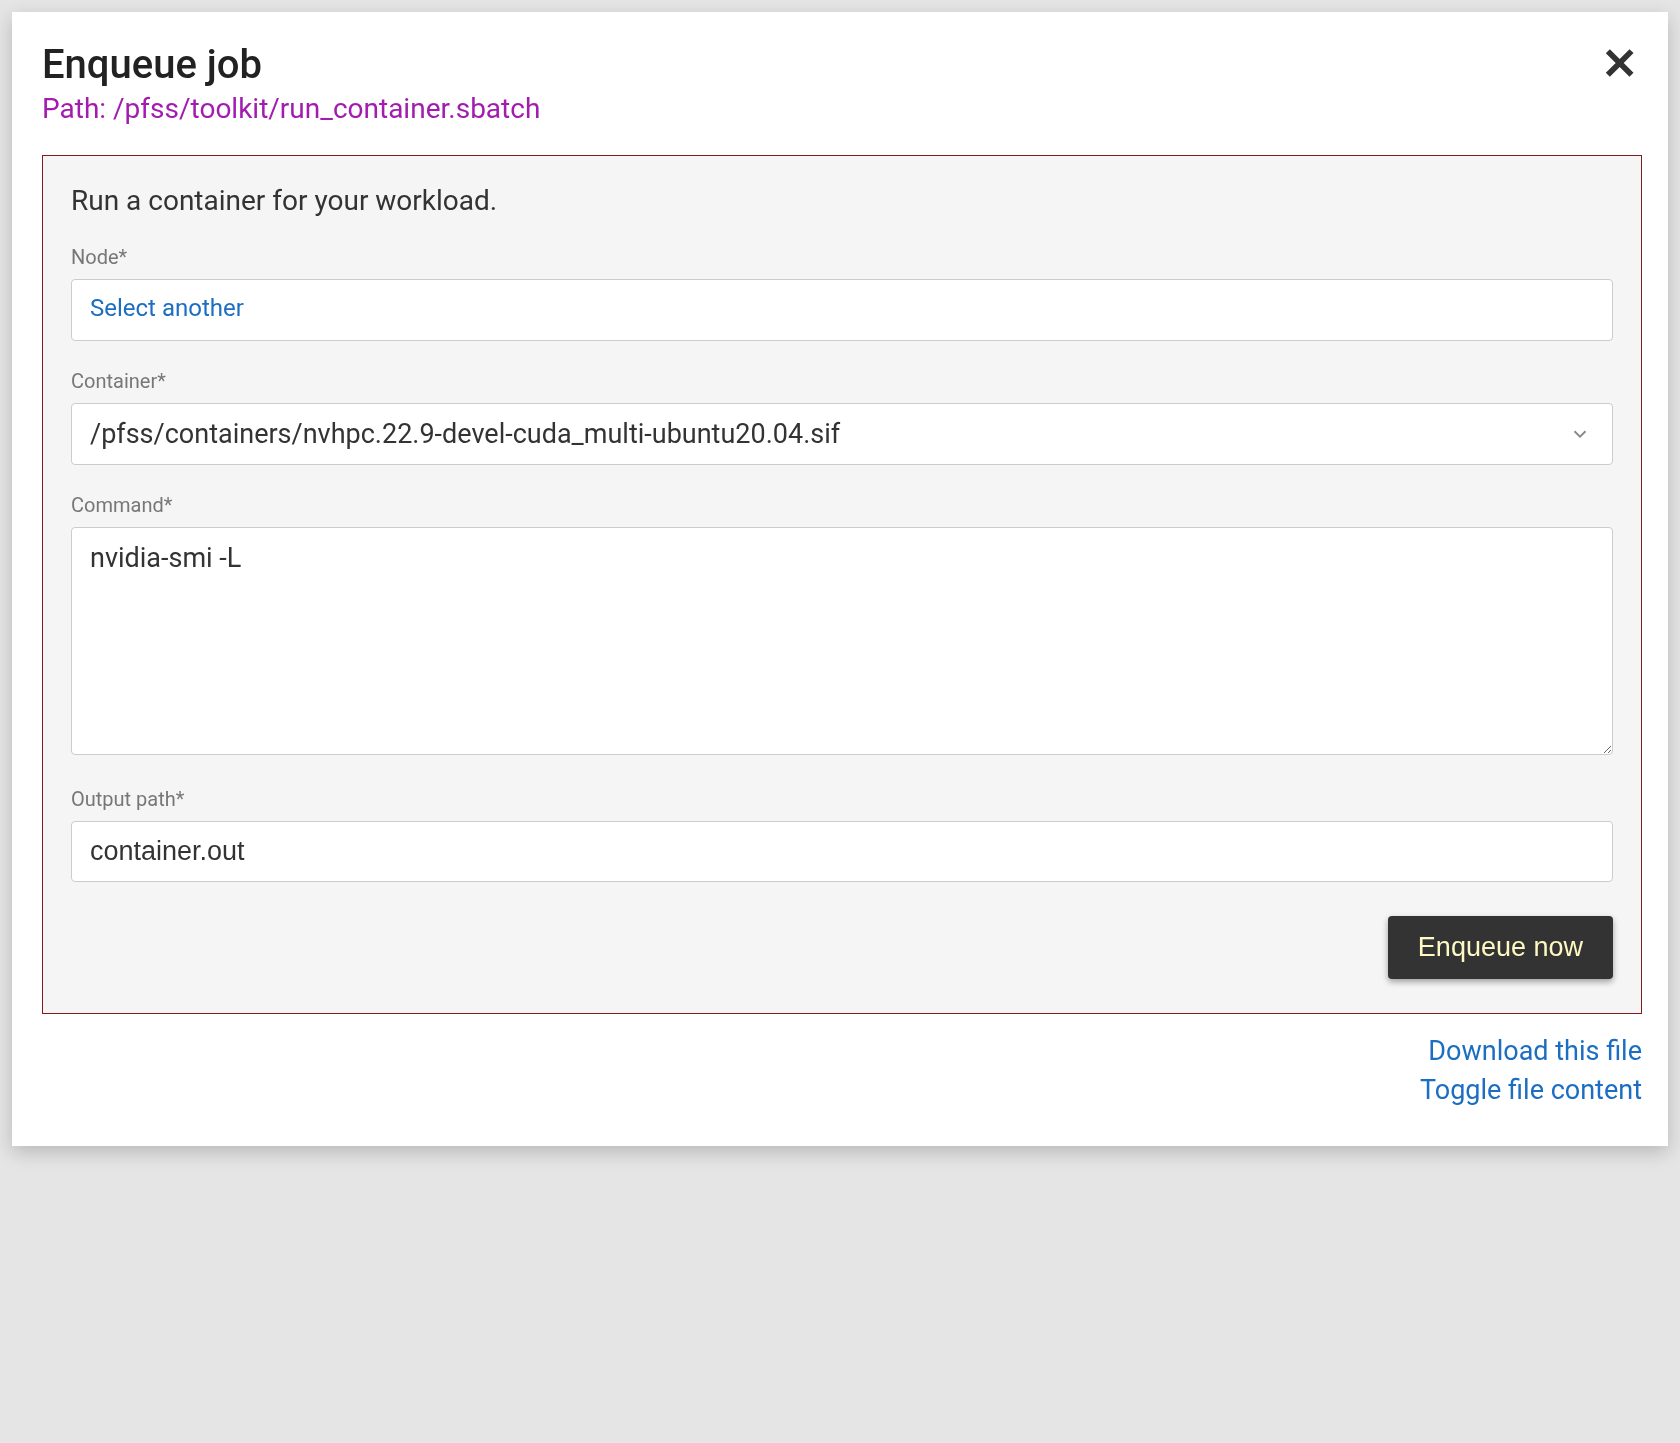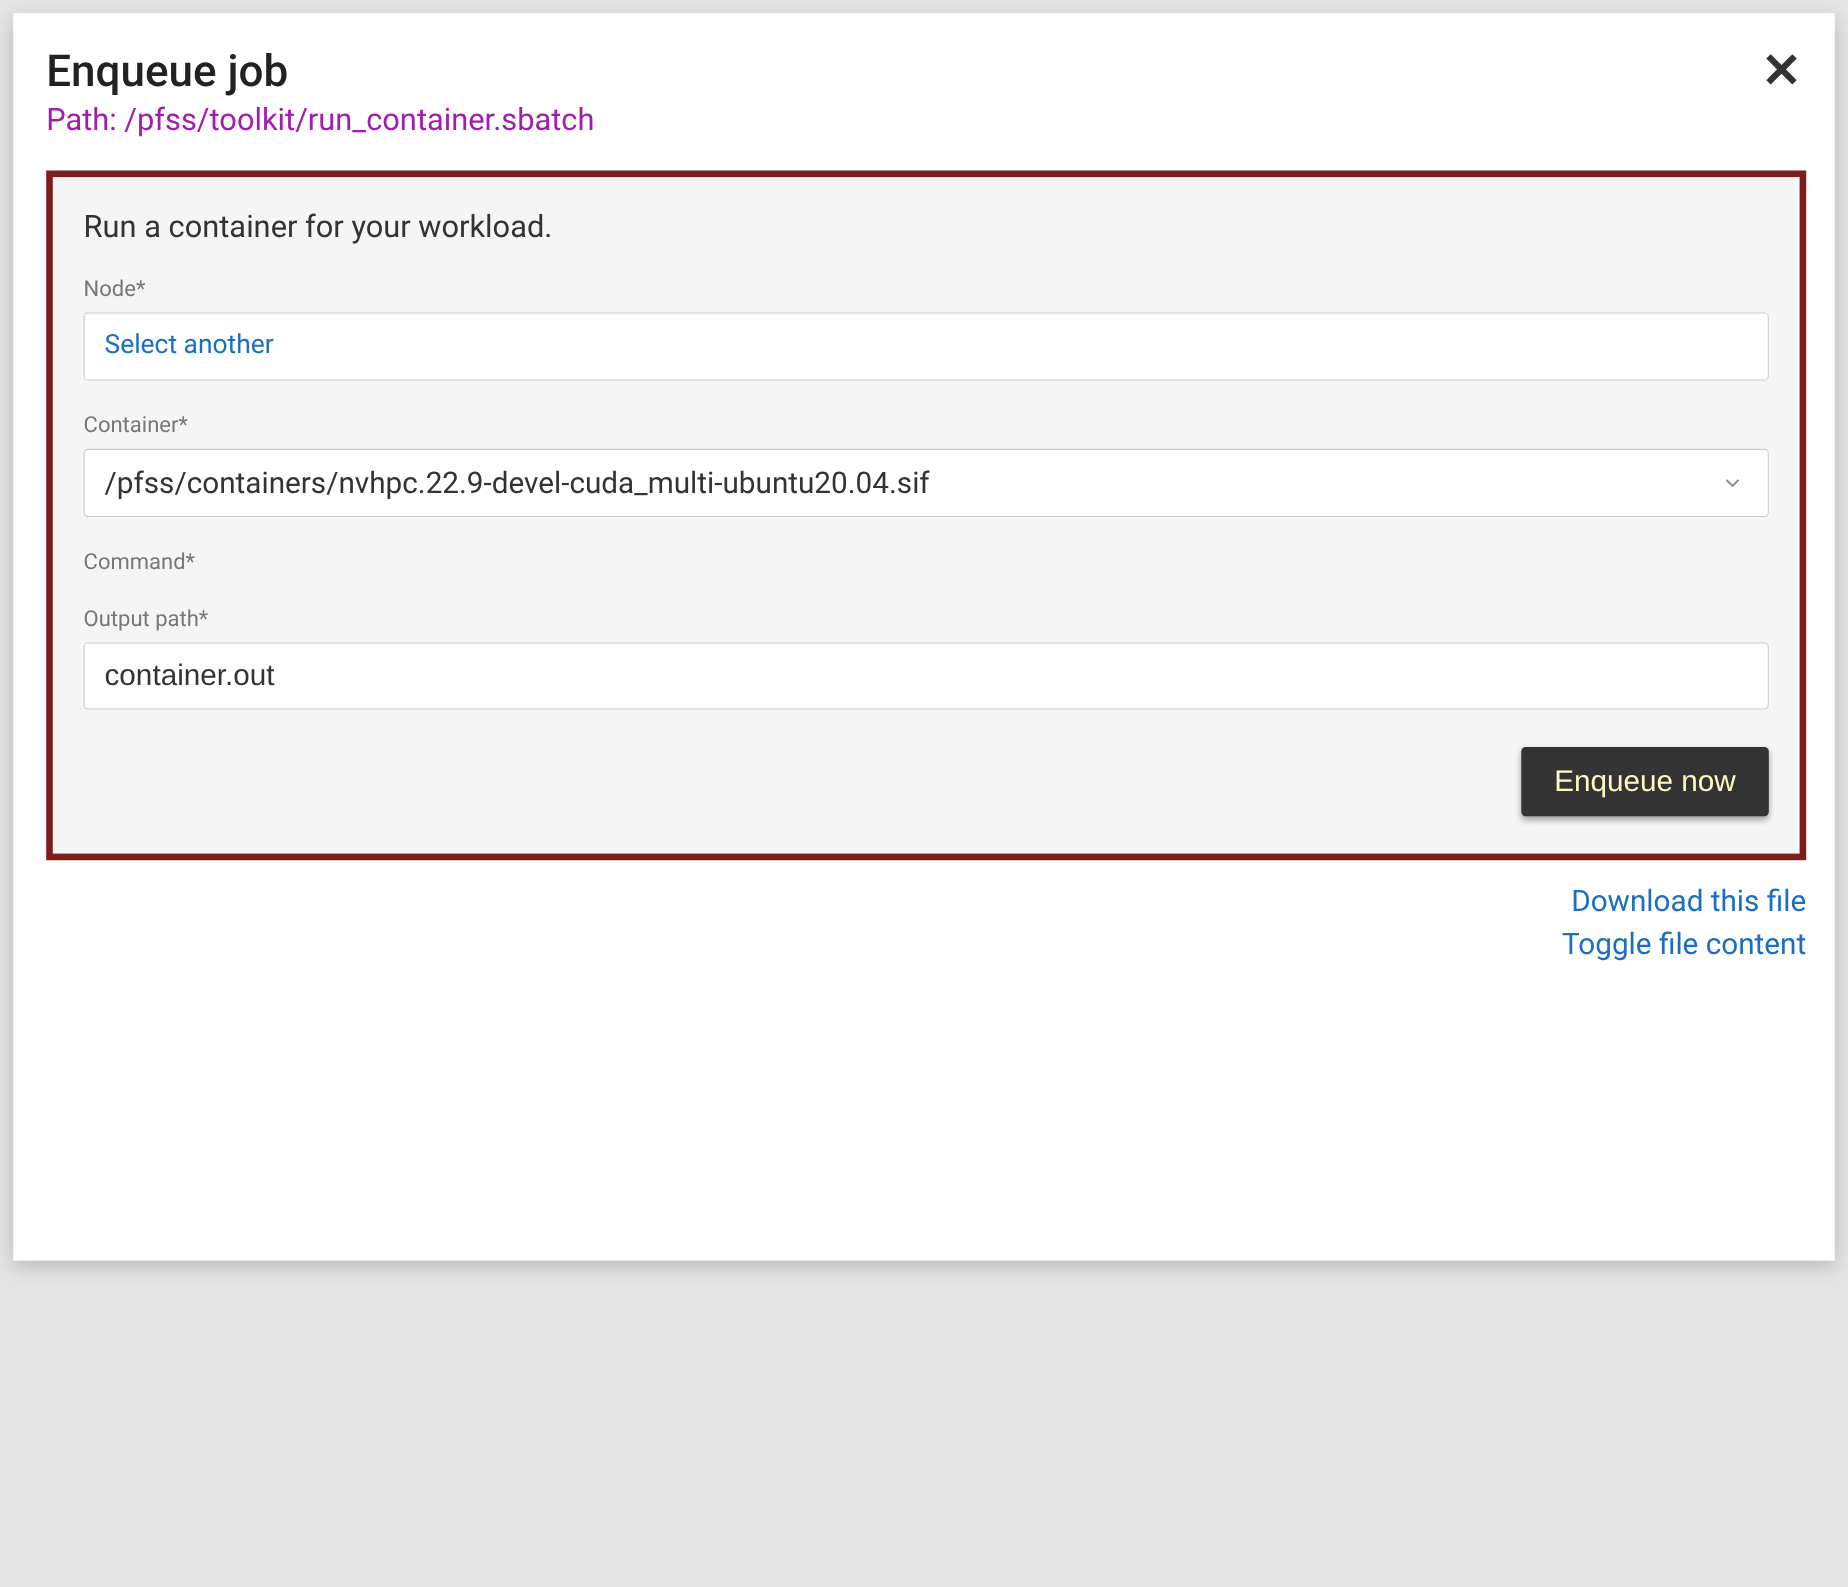--- a/index.html
+++ b/index.html
@@ -39,21 +39,21 @@
     .close-btn {
       font-size: 44px;
       font-weight: 700;
       color: #333;
       cursor: pointer;
       line-height: 1;
       padding: 0 4px;
       user-select: none;
     }
     .panel {
-      border: 6px solid #7f1d1d;
+      border: 1px solid #7f1d1d;
       background: #f5f5f5;
       margin-top: 30px;
       padding: 28px 28px 34px 28px;
     }
     .panel-title {
       font-size: 28px;
       color: #333;
       margin-bottom: 28px;
     }
     .field-label {
@@ -183,20 +183,21 @@
 
     <div class="field-label">Container*</div>
     <div class="select-wrap">
       <div class="select">/pfss/containers/nvhpc.22.9-devel-cuda_multi-ubuntu20.04.sif</div>
       <svg class="chevron" viewBox="0 0 24 24" fill="none" stroke="currentColor" stroke-width="2">
         <polyline points="6 9 12 15 18 9"></polyline>
       </svg>
     </div>
 
     <div class="field-label">Command*</div>
+    <textarea class="textarea" style="">nvidia-smi -L</textarea>
 
     <div class="field-label">Output path*</div>
     <input class="input" type="text" value="container.out" style="">
 
     <div class="actions">
       <button class="primary-btn">Enqueue now</button>
     </div>
   </div>
 
   <div class="footer-links">

